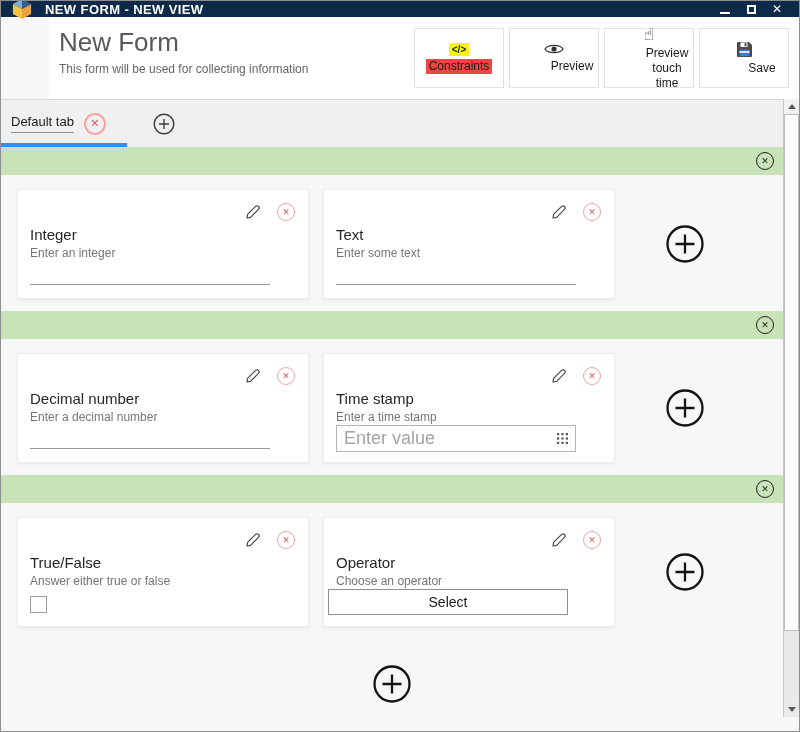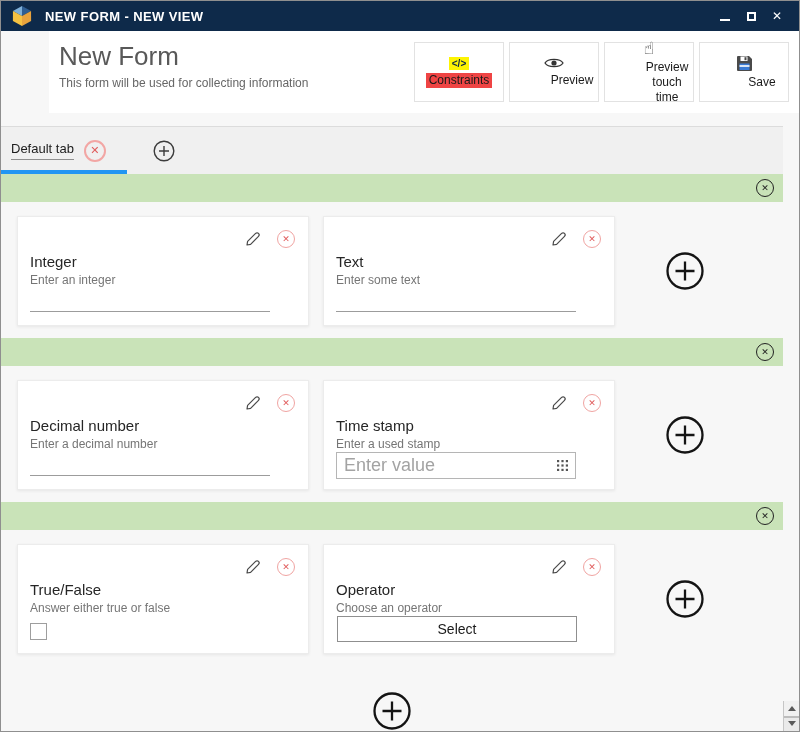--- a/index.html
+++ b/index.html
@@ -5,21 +5,21 @@
   * { margin:0; padding:0; box-sizing:border-box; }
   html,body { width:800px; height:732px; }
   body {
     font-family:"Liberation Sans","DejaVu Sans",sans-serif;
     border:1px solid #8f8f8f;
     background:#f7f7f7;
     overflow:hidden;
   }
   
   .titlebar {
-    height:30px; background:#0e2a4a; display:flex; align-items:center;
+    height:16px; background:#0e2a4a; display:flex; align-items:center;
     padding:0 10px; color:#fff;
   }
   .app-icon { width:22px; height:20px; margin-right:12px; flex:0 0 auto; }
   .titlebar-title { font-size:13px; font-weight:bold; letter-spacing:.4px; }
   .win-controls { margin-left:auto; display:flex; align-items:center; gap:14px; padding-right:6px; }
   .win-btn { width:12px; height:12px; display:flex; align-items:center; justify-content:center; cursor:pointer; }
   .min-glyph { width:10px; height:2px; background:#fff; margin-top:8px; }
   .max-glyph { width:9px; height:9px; border:2px solid #fff; }
   .close-glyph { font-size:12px; font-weight:bold; color:#fff; line-height:1; }
   
@@ -31,21 +31,21 @@
   .tb-btn {
     width:90px; height:60px; background:#fff; border:1px solid #e2e2e2;
     display:flex; flex-direction:column; align-items:center; justify-content:center;
     gap:3px; font-size:12px; color:#1a1a1a; text-align:center; cursor:pointer;
   }
   .tb-label { line-height:1.25;padding-left:36px; }
   .hl { background:#ef4444; padding:0 3px; }
   .code-glyph { font-size:10px; font-weight:bold; color:#0e2a4a; background:#fdf403; padding:1px 3px; }
   .touch-glyph { font-size:17px; line-height:1; color:#333; font-family:"DejaVu Sans",sans-serif; }
   
-  .main { display:flex; height:618px;align-items:flex-end; }
+  .main { display:flex; height:618px; }
   .left-col { width:782px; display:flex; flex-direction:column; }
   
   .tabbar {
     height:48px; background:#f0f0f0; border-top:1px solid #dcdcdc;
     display:flex; align-items:center; padding-left:10px; position:relative; flex:0 0 auto;
   }
   .tab-label {
     font-size:13px; color:#1c1c1c; padding-bottom:3px;
     border-bottom:1px solid #8f8f8f; cursor:text;
   }
@@ -81,21 +81,21 @@
   .card-sub { margin:3px 0 0 12px; font-size:12px; color:#757575; }
   .underline-input { position:absolute; bottom:13px; left:12px; width:240px; border-bottom:1px solid #9c9c9c; height:1px; }
   .box-input {
     position:absolute; bottom:10px; left:12px; width:240px; height:27px;
     border:1px solid #b5b5b5; background:#fff; display:flex; align-items:center; padding:0 7px;
   }
   .box-input input { flex:1; border:none; outline:none; font-size:18px; color:#3b82f6; background:transparent; min-width:0; }
   .box-input input::placeholder { color:#a3a3a3; }
   .checkbox { position:absolute; bottom:13px; left:12px; width:17px; height:17px; border:1px solid #9e9e9e; background:#fff; cursor:pointer; }
   .select-btn {
-    position:absolute; bottom:11px; left:13px; width:240px; height:26px;
+    position:absolute; bottom:11px; left:4px; width:240px; height:26px;
     border:1px solid #8f8f8f; background:#fff; font-size:14px; color:#1a1a1a;
     display:flex; align-items:center; justify-content:center; cursor:pointer;
   }
   .row-add { margin-left:36px; cursor:pointer; display:flex; }
   .bottom-add { display:flex; justify-content:center; margin-top:37px; }
   
   .scrollbar { width:16px; border-left:1px solid #c6c6c6; background:#e9e9e9; display:flex; flex-direction:column; }
   .scroll-btn { height:15px; background:#f1f1f1; display:flex; align-items:center; justify-content:center; cursor:pointer; flex:0 0 auto; }
   .tri-up { width:0; height:0; border-left:4px solid transparent; border-right:4px solid transparent; border-bottom:5px solid #5a5a5a; }
   .tri-down { width:0; height:0; border-left:4px solid transparent; border-right:4px solid transparent; border-top:5px solid #5a5a5a; }
@@ -249,21 +249,21 @@
             <span class="icon-btn">
               <svg width="18" height="18" viewBox="0 0 18 18">
                 <path d="M3 15 l.6-3.6 L11.6 3.4 a1.9 1.9 0 0 1 2.9 2.9 L6.6 14.4 Z" fill="none" stroke="#4a4a4a" stroke-width="1.2" stroke-linejoin="round"></path>
               </svg>
             </span>
             <span class="circle-x-sm">
                 <span>✕</span>
               </span>
           </div>
           <div class="card-title">Time stamp</div>
-          <div class="card-sub">Enter a used stamp</div>
+          <div class="card-sub">Enter a time stamp</div>
           <div class="box-input">
             <input type="text" placeholder="Enter value" style="">
             <svg width="11" height="11" viewBox="0 0 11 11">
               <g fill="#555">
                 <rect x="0" y="0" width="2.2" height="2.2"></rect>
                   <rect x="4.4" y="0" width="2.2" height="2.2"></rect>
                   <rect x="8.8" y="0" width="2.2" height="2.2"></rect>
                 <rect x="0" y="4.4" width="2.2" height="2.2"></rect>
                   <rect x="4.4" y="4.4" width="2.2" height="2.2"></rect>
                   <rect x="8.8" y="4.4" width="2.2" height="2.2"></rect>

